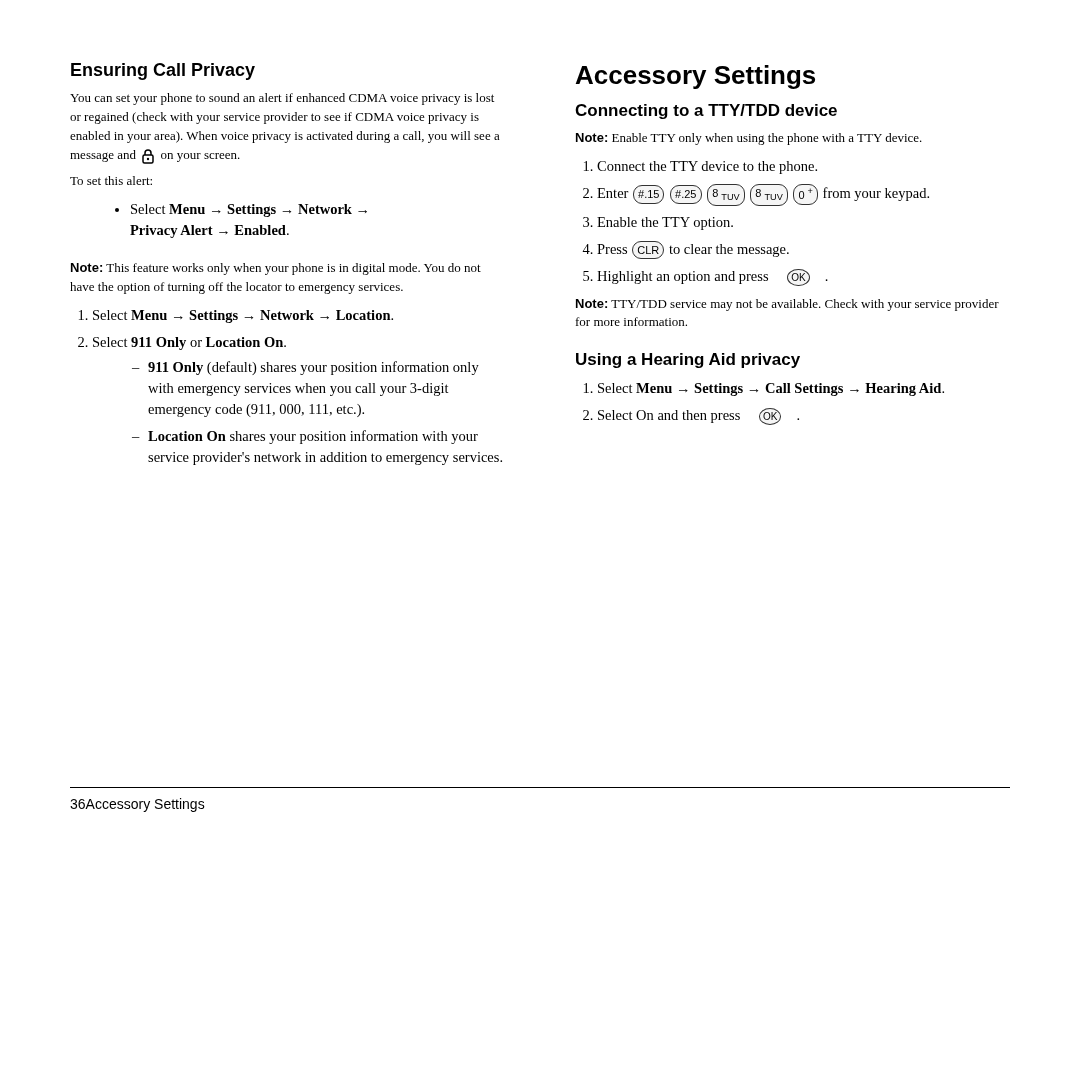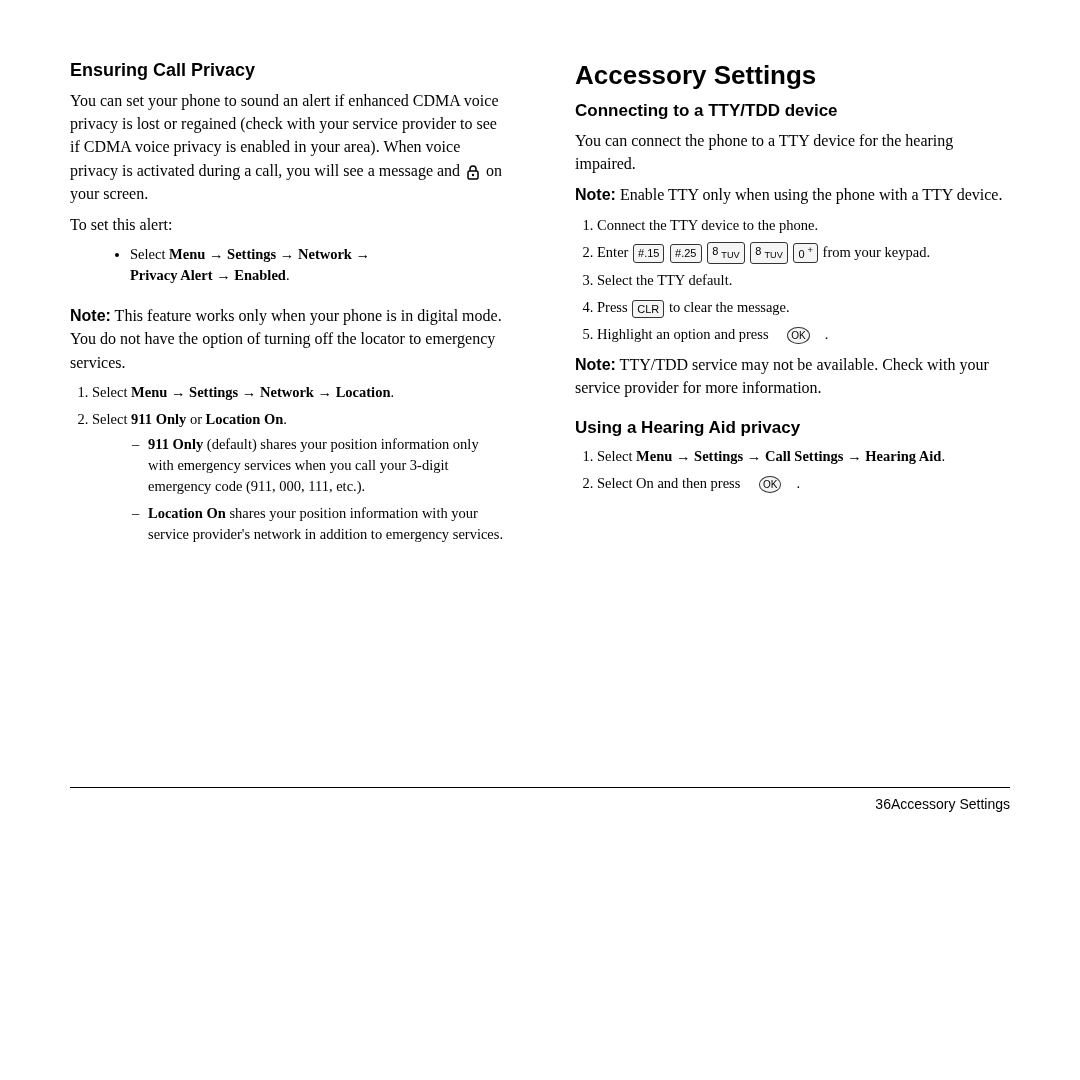--- a/index.html
+++ b/index.html
@@ -46,21 +46,21 @@
       margin-bottom: 10px;
       font-family: Arial, sans-serif;
     }
     h3 {
       font-size: 17px;
       font-weight: bold;
       margin-bottom: 8px;
       font-family: Arial, sans-serif;
     }
     p {
-      font-size: 16px;
+      font-size: 13px;
       line-height: 1.45;
       margin-bottom: 8px;
     }
     .note-label {
       font-weight: bold;
       font-family: Arial, sans-serif;
     }
     ul {
       list-style: disc;
       margin-left: 20px;
@@ -98,35 +98,35 @@
       position: absolute;
       left: 0;
     }
     .bold { font-weight: bold; }
     .arrow { font-style: normal; }
     .footer-bar {
       border-top: 1.5px solid #000;
       margin-top: 20px;
       padding-top: 8px;
       display: flex;
-      justify-content: flex-end;
+      justify-content: flex-start;
       align-items: center;
     }
     .footer-left {
       font-size: 14px;
       font-family: Arial, sans-serif;
     }
     .footer-right {
       font-size: 14px;
       font-family: Arial, sans-serif;
     }
     .key-icon {
       display: inline-block;
       border: 1.5px solid #333;
-      border-radius: 3px;
+      border-radius: 9px;
       padding: 0px 4px;
       font-size: 11px;
       font-family: Arial, sans-serif;
       line-height: 1.5;
       background: #f5f5f5;
       vertical-align: middle;
       margin: 0 1px;
     }
     .ok-icon {
       display: inline-block;
@@ -191,37 +191,36 @@
             </ul>
           </li>
         </ol>
       </div>
     </div>
 
     <div class="col-right">
       <h1 class="section-title">Accessory Settings</h1>
 
       <h3>Connecting to a TTY/TDD device</h3>
-      <p>You can connect the phone to a TTY device for the hearing impaired.</p>
       <p>
         <span class="note-label">Note:</span>
         <span>Enable TTY only when using the phone with a TTY device.</span>
       </p>
       <ol>
         <li>Connect the TTY device to the phone.</li>
         <li>
           Enter
           <span class="key-icon">#.15</span>
           <span class="key-icon">#.25</span>
           <span class="key-icon">8 <sub>TUV</sub></span>
           <span class="key-icon">8 <sub>TUV</sub></span>
           <span class="key-icon">0 <sup>+</sup></span>
           from your keypad.
         </li>
-        <li>Select the TTY default.</li>
+        <li>Enable the TTY option.</li>
         <li>
           Press
           <span class="key-icon">CLR</span>
           to clear the message.
         </li>
         <li>
           Highlight an option and press
           <span class="ok-icon">OK</span>.
         </li>
       </ol>

